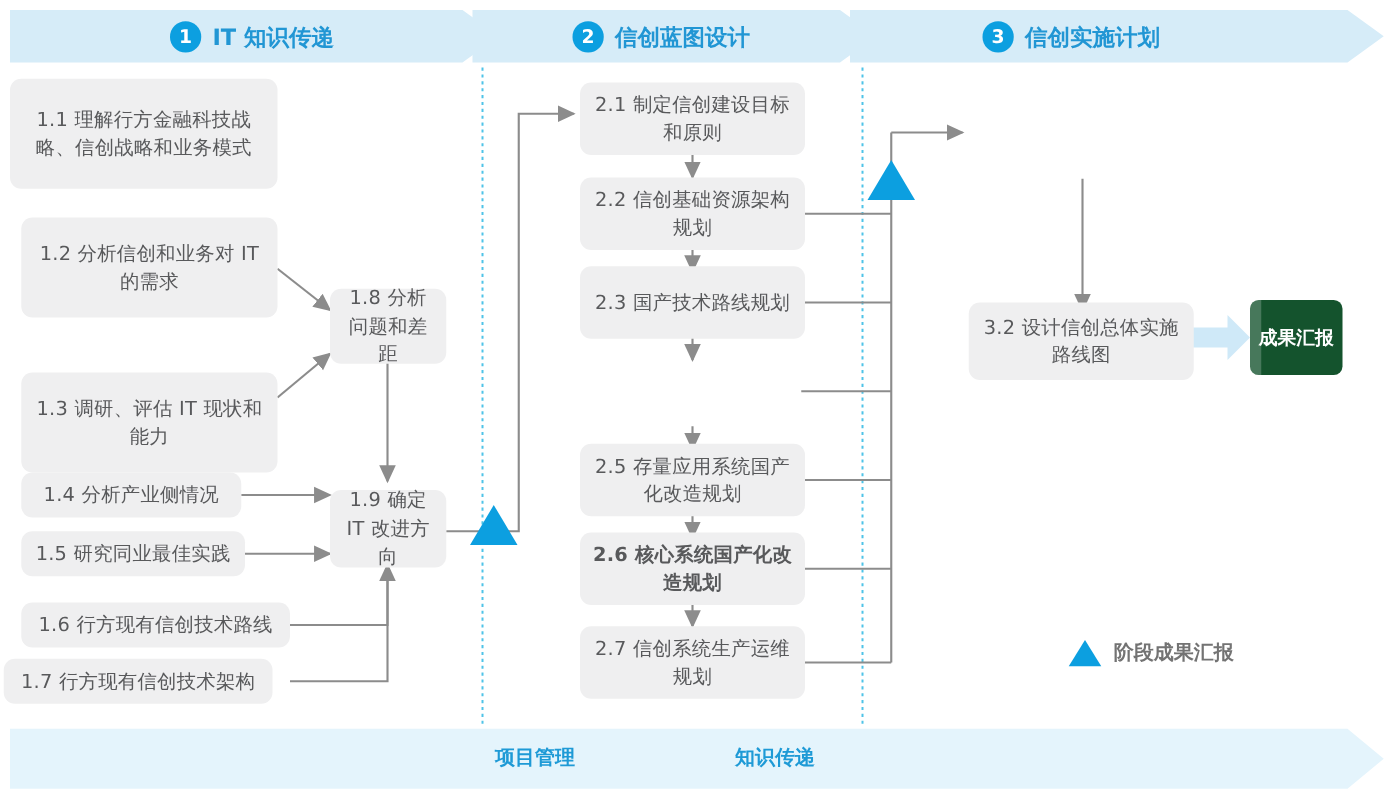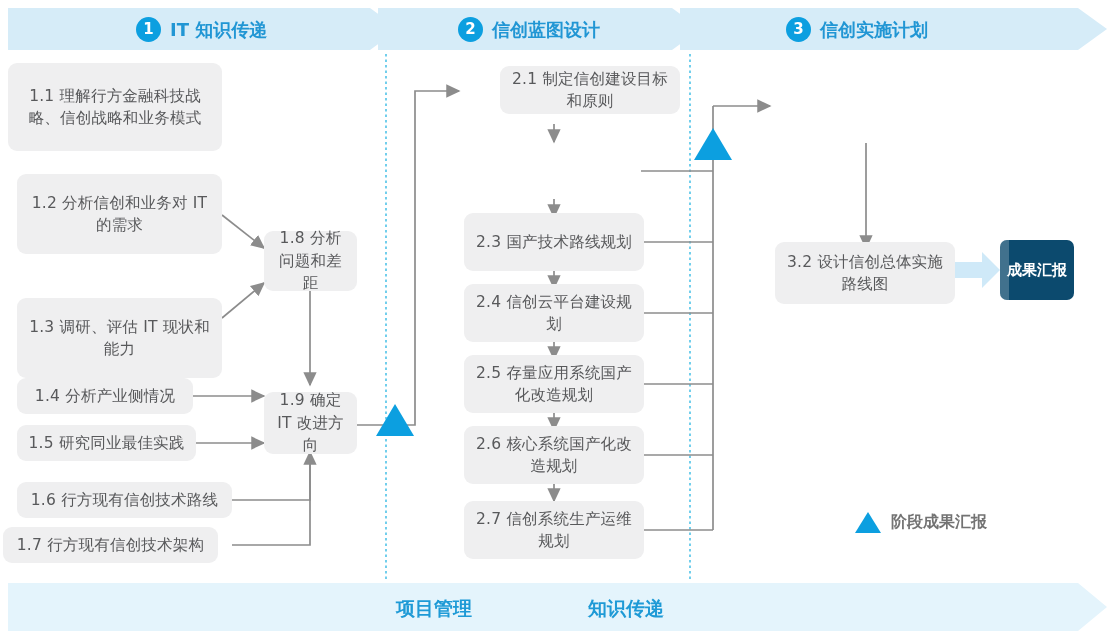--- a/index.html
+++ b/index.html
@@ -37,21 +37,21 @@
   .circ{
     width:25px;height:25px;border-radius:50%;
     background:#0c9fe0;color:#fff;
     font-size:15px;font-weight:bold;
     display:flex;align-items:center;justify-content:center;
     line-height:1;
   }
   .result-box{
     position:absolute;
     left:1000px;top:240px;width:74px;height:60px;
-    background:#0c4a6e;
+    background:#14532d;
     border-radius:7px;
     color:#ffffff;font-weight:bold;font-size:15px;
     display:flex;align-items:center;justify-content:center;
     text-align:center;line-height:1.25;
   }
   .result-box .shine{
     position:absolute;left:0;top:0;width:9px;height:100%;
     background:rgba(255,255,255,.22);border-radius:7px 0 0 7px;
   }
   .legend{
@@ -61,21 +61,21 @@
     white-space:nowrap;
   }
   .tri{
     width:0;height:0;
     border-left:13px solid transparent;
     border-right:13px solid transparent;
     border-bottom:21px solid #0c9fe0;
   }
   .footer-label{
     position:absolute;top:596px;
-    font-weight:bold;font-size:19px;color:#1e9ad6;
+    font-weight:bold;font-size:16px;color:#1e9ad6;
     white-space:nowrap;
   }
 </style>
 </head>
 <body>
 
 <div id="stage">
 
   <svg class="layer" viewBox="0 0 1115 638">
     <defs>
@@ -170,25 +170,25 @@
   <div class="node" style="left:17px;top:174px;width:205px;height:80px;">1.2 分析信创和业务对 IT 的需求</div>
   <div class="node" style="left:17px;top:280px;width:205px;height:80px;margin-top:18px;">1.3 调研、评估 IT 现状和能力</div>
   <div class="node" style="left:17px;top:378px;width:176px;height:36px;">1.4 分析产业侧情况</div>
   <div class="node" style="left:17px;top:425px;width:179px;height:36px;">1.5 研究同业最佳实践</div>
   <div class="node" style="left:17px;top:482px;width:215px;height:36px;">1.6 行方现有信创技术路线</div>
   <div class="node" style="left:3px;top:527px;width:215px;height:36px;">1.7 行方现有信创技术架构</div>
 
   <div class="node" style="left:264px;top:231px;width:93px;height:60px;">1.8 分析问题和差距</div>
   <div class="node" style="left:264px;top:392px;width:93px;height:62px;">1.9 确定 IT 改进方向</div>
 
-  <div class="node" style="left:464px;top:66px;width:180px;height:48px;margin-left:36px;">2.1 制定信创建设目标和原则</div>
+  <div class="node" style="left:464px;top:66px;width:180px;height:58px;">2.1 制定信创建设目标和原则</div>
+  <div class="node" style="left:464px;top:142px;width:180px;height:58px;">2.2 信创基础资源架构规划</div>
   <div class="node" style="left:464px;top:213px;width:180px;height:58px;">2.3 国产技术路线规划</div>
-  <div class="node" style="left:464px;top:284px;width:180px;height:58px;">2.4 信创云平台建设规划</div>
   <div class="node" style="left:464px;top:355px;width:180px;height:58px;">2.5 存量应用系统国产化改造规划</div>
-  <div class="node" style="left:464px;top:426px;width:180px;height:58px;">2.6 核心系统国产化改造规划</div>
+  <div class="node" style="left:464px;top:426px;width:180px;height:58px;font-weight:bold;">2.6 核心系统国产化改造规划</div>
   <div class="node" style="left:464px;top:501px;width:180px;height:58px;">2.7 信创系统生产运维规划</div>
 
   <div class="node" style="left:775px;top:242px;width:180px;height:62px;">3.2 设计信创总体实施路线图</div>
 
   <div class="result-box">
     <span class="shine"></span>
     <span>成果汇报</span>
   </div>
 
   <div class="legend">

